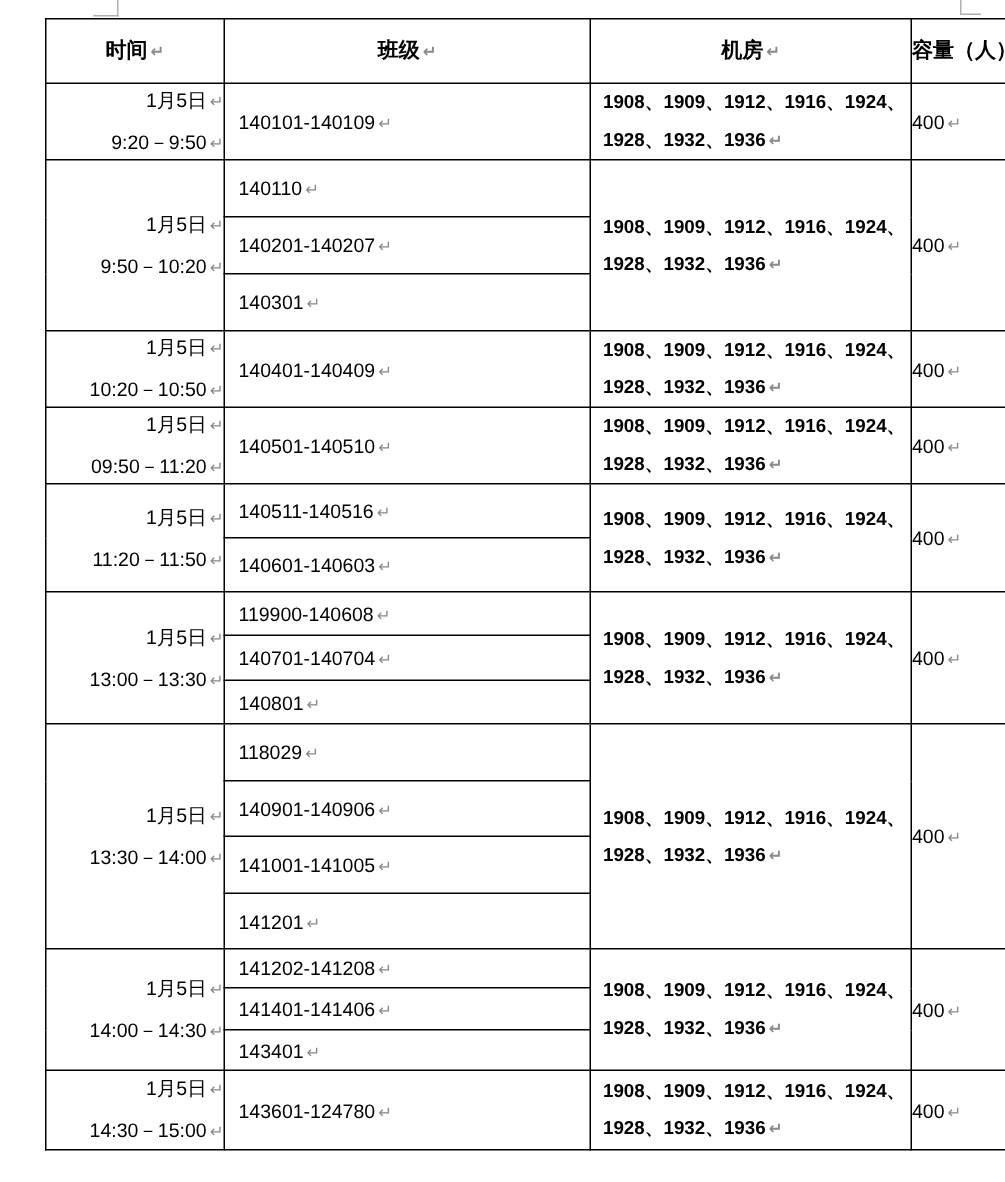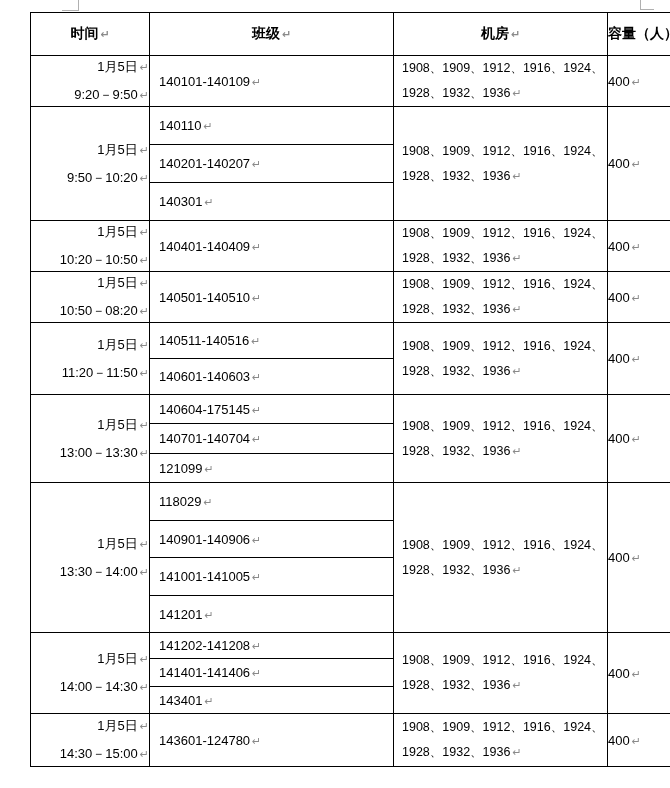--- a/index.html
+++ b/index.html
@@ -22,21 +22,21 @@
   .sched th, .sched td { border:1px solid #000; padding:0; overflow:hidden; }
   .sched th {
     font-size:14px; font-weight:bold; text-align:center; vertical-align:middle;
     white-space:nowrap;
   }
   td.time { text-align:right; vertical-align:middle; font-size:13px; }
   td.time .tline { line-height:19px; }
   td.time .tline.first { margin-bottom:8px; }
   td.cls  { text-align:left; vertical-align:middle; padding-left:9px; font-size:13px; white-space:nowrap; }
   td.room { text-align:left; vertical-align:middle; padding-left:8px; padding-right:2px; font-size:12.5px; }
-  td.room .rline { line-height:25px; white-space:nowrap; }
+  td.room .rline { line-height:25px; white-space:nowrap;font-weight:bold; }
   td.cap  { vertical-align:middle; font-size:13px; }
 
   .mark { color:#8a8a8a; font-size:11px; margin-left:2px; font-family:"DejaVu Sans",sans-serif; }
   .rmark {
     position:absolute; left:664px; color:#8a8a8a; font-size:11px;
     font-family:"DejaVu Sans",sans-serif; line-height:11px;
   }
 </style>
 </head>
 <body>
@@ -104,21 +104,21 @@
         <td class="room">
           <div class="rline"><span>1908、1909、1912、1916、1924、</span></div>
           <div class="rline"><span>1928、1932、1936</span><span class="mark">↵</span></div>
         </td>
         <td class="cap"><span>400</span><span class="mark">↵</span></td>
       </tr>
 
       <tr style="height:50px">
         <td class="time">
           <div class="tline first"><span>1月5日</span><span class="mark">↵</span></div>
-          <div class="tline"><span>10:50－08:20</span><span class="mark">↵</span></div>
+          <div class="tline"><span>09:50－11:20</span><span class="mark">↵</span></div>
         </td>
         <td class="cls"><span>140501-140510</span><span class="mark">↵</span></td>
         <td class="room">
           <div class="rline"><span>1908、1909、1912、1916、1924、</span></div>
           <div class="rline"><span>1928、1932、1936</span><span class="mark">↵</span></div>
         </td>
         <td class="cap"><span>400</span><span class="mark">↵</span></td>
       </tr>
 
       <tr style="height:36px">
@@ -135,32 +135,32 @@
       </tr>
       <tr style="height:36px">
         <td class="cls"><span>140601-140603</span><span class="mark">↵</span></td>
       </tr>
 
       <tr style="height:29px">
         <td class="time" rowspan="3">
           <div class="tline first"><span>1月5日</span><span class="mark">↵</span></div>
           <div class="tline"><span>13:00－13:30</span><span class="mark">↵</span></div>
         </td>
-        <td class="cls"><span>140604-175145</span><span class="mark">↵</span></td>
+        <td class="cls"><span>119900-140608</span><span class="mark">↵</span></td>
         <td class="room" rowspan="3">
           <div class="rline"><span>1908、1909、1912、1916、1924、</span></div>
           <div class="rline"><span>1928、1932、1936</span><span class="mark">↵</span></div>
         </td>
         <td class="cap" rowspan="3"><span>400</span><span class="mark">↵</span></td>
       </tr>
       <tr style="height:30px">
         <td class="cls"><span>140701-140704</span><span class="mark">↵</span></td>
       </tr>
       <tr style="height:29px">
-        <td class="cls"><span>121099</span><span class="mark">↵</span></td>
+        <td class="cls"><span>140801</span><span class="mark">↵</span></td>
       </tr>
 
       <tr style="height:38px">
         <td class="time" rowspan="4">
           <div class="tline first"><span>1月5日</span><span class="mark">↵</span></div>
           <div class="tline"><span>13:30－14:00</span><span class="mark">↵</span></div>
         </td>
         <td class="cls"><span>118029</span><span class="mark">↵</span></td>
         <td class="room" rowspan="4">
           <div class="rline"><span>1908、1909、1912、1916、1924、</span></div>

